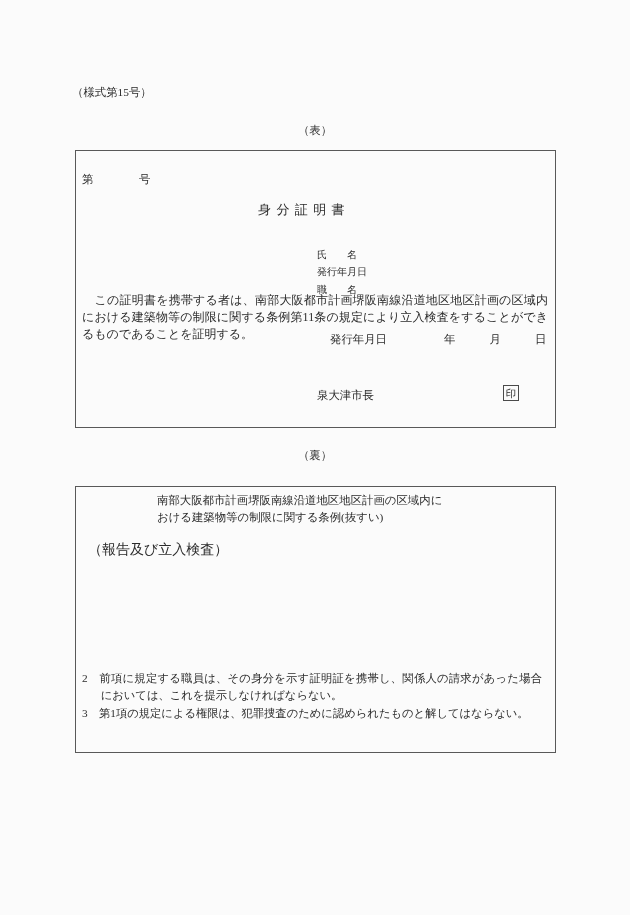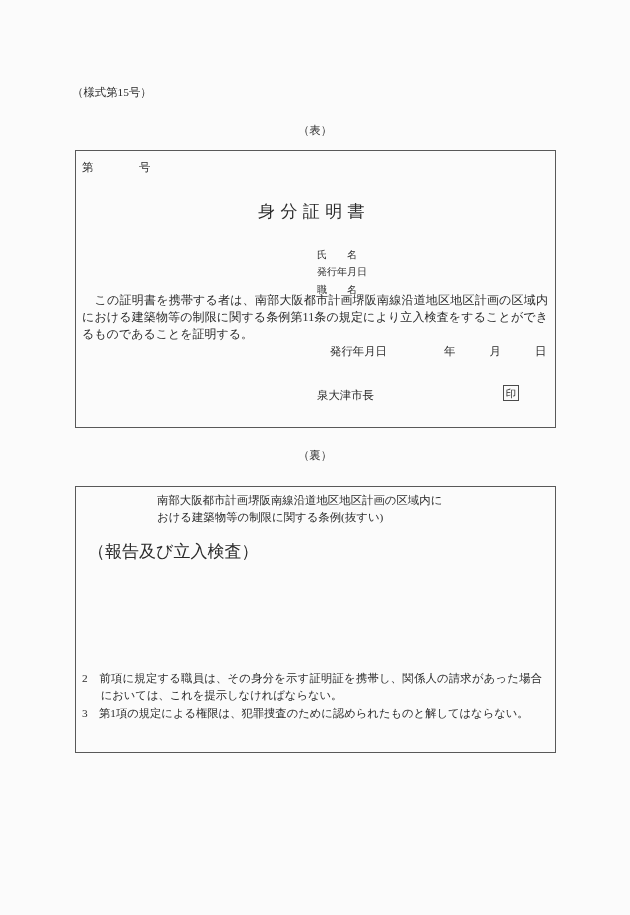--- a/index.html
+++ b/index.html
@@ -65,28 +65,28 @@
   #back-box {
     left: 75px;
     top: 486px;
     width: 481px;
     height: 267px;
   }
 
   
   #cert-serial {
     left: 82px;
-    top: 162px;
+    top: 174px;
     font-size: 11.4px;
     letter-spacing: 0;
   }
   #cert-title {
     left: 258px;
     top: 203px;
-    font-size: 17px;
+    font-size: 13px;
     letter-spacing: 5.4px;
   }
   .cert-field {
     position: absolute;
     left: 317px;
     font-size: 10px;
     white-space: pre;
     margin-top: 12px;
   }
   #field-name      { top: 236px; letter-spacing: 0; }
@@ -103,21 +103,21 @@
     text-align: justify;
     text-justify: inter-ideograph;
     text-indent: 1.05em;
   }
 
   .issue-row {
     position: absolute;
     font-size: 11.4px;
     white-space: pre;
   }
-  #issue-date-row { left: 330px; top: 344px; }
+  #issue-date-row { left: 330px; top: 332px; }
   #expiry-row     { left: 330px; top: 369px; }
   #issuer-row     { left: 317px; top: 388px; }
 
   #seal-box {
     position: absolute;
     left: 503px;
     top: 385px;
     width: 16px;
     height: 16px;
     border: 1px solid #4a4a4a;
@@ -132,21 +132,21 @@
     position: absolute;
     left: 157px;
     top: 492px;
     font-size: 11.4px;
     line-height: 17px;
     white-space: pre-line;
   }
   #section-heading {
     left: 88px;
     top: 543px;
-    font-size: 17px;
+    font-size: 14px;
   }
 
   .article {
     position: absolute;
     width: 466px;
     font-size: 11.3px;
     line-height: 17.4px;
     text-align: justify;
     text-justify: inter-ideograph;
     box-sizing: border-box;

